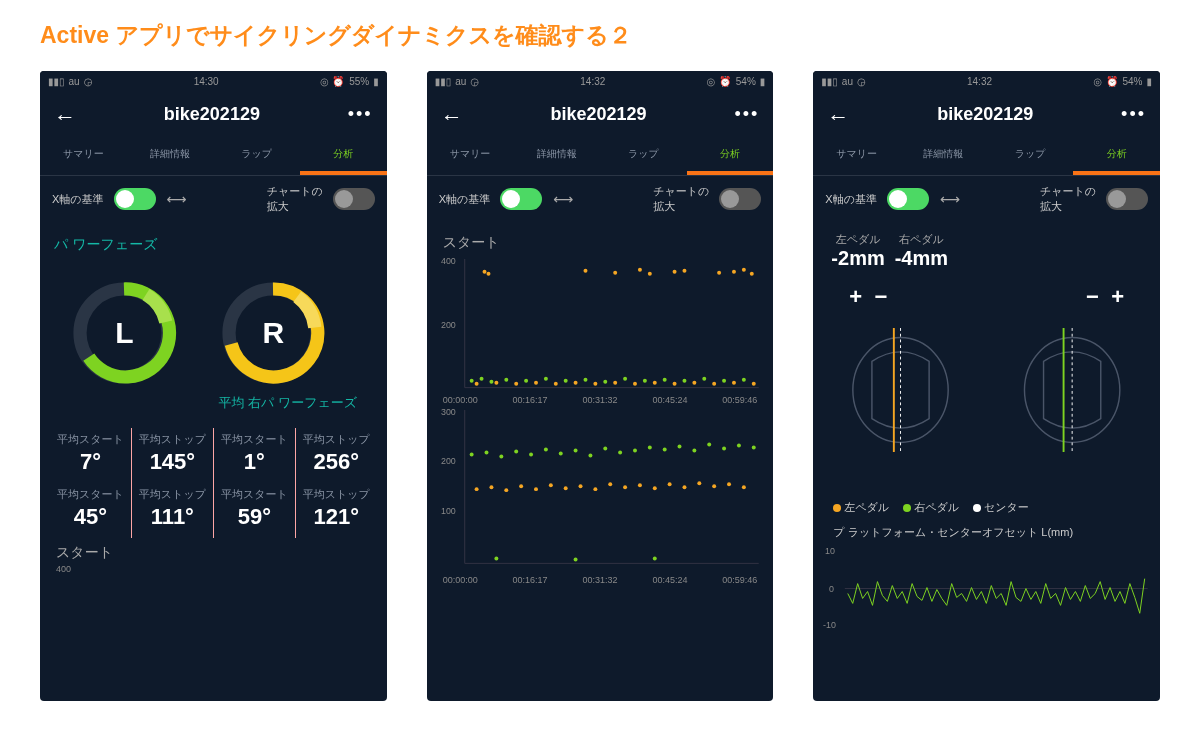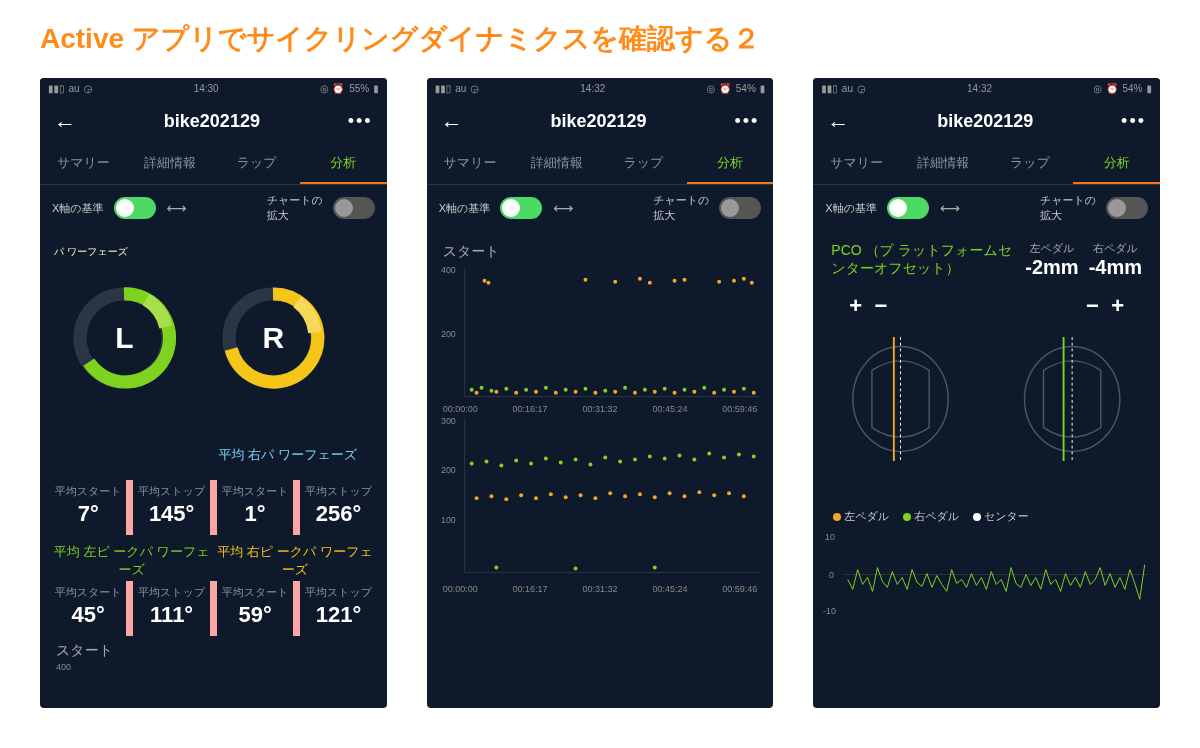--- a/index.html
+++ b/index.html
@@ -1,47 +1,47 @@
 <!DOCTYPE html>
 <html><head>
 <meta charset="utf-8">
 <style>
   * { box-sizing: border-box; margin: 0; padding: 0; }
   body { background: #fff; font-family: -apple-system, "Hiragino Sans", sans-serif; padding: 20px 40px; }
-  .page-title { color: #ff8c1a; font-size: 28px; font-weight: 700; margin-bottom: 20px; }
+  .page-title { color: #ff8c1a; font-size: 23px; font-weight: 700; margin-bottom: 20px; }
   .phones { display: flex; gap: 40px; }
   .phone { width: 350px; height: 630px; background: #0e1a2b; border-radius: 4px; overflow: hidden; color: #fff; display: flex; flex-direction: column; }
   .status-bar { height: 20px; background: #0e1a2b; display: flex; align-items: center; justify-content: space-between; padding: 0 8px; font-size: 10px; color: #999; }
   .status-left, .status-right { display: flex; gap: 4px; align-items: center; }
   .app-header { display: flex; align-items: center; justify-content: space-between; padding: 10px 14px; }
   .back-arrow { font-size: 22px; color: #fff; cursor: pointer; }
   .app-title { font-size: 18px; font-weight: 600; color: #fff; }
   .more-dots { font-size: 18px; color: #fff; letter-spacing: 2px; cursor: pointer; }
   .tabs { display: flex; border-bottom: 1px solid #2a3545; }
-  .tab { flex: 1; padding: 10px 4px; text-align: center; font-size: 13px; color: #8a95a5; cursor: pointer; }
-  .tab.active { color: #7ed321; border-bottom: 2px solid #f97316; }
+  .tab { flex: 1; padding: 10px 4px; text-align: center; font-size: 10px; color: #8a95a5; cursor: pointer; }
+  .tab.active { color: #7ed321; border-bottom: 4px solid #f97316; }
   .toolbar { display: flex; align-items: center; padding: 8px 12px; gap: 10px; }
   .toolbar-label { font-size: 11px; color: #ccc; }
   .toggle { width: 42px; height: 22px; background: #4cd964; border-radius: 11px; position: relative; cursor: pointer; }
   .toggle::after { content: ""; width: 18px; height: 18px; background: #fff; border-radius: 50%; position: absolute; top: 2px; left: 2px; }
   .toggle.green::after { left: 2px; }
   .icon-btn { width: 22px; height: 22px; display: flex; align-items: center; justify-content: center; color: #aaa; font-size: 14px; cursor: pointer; }
   .toggle-off { width: 42px; height: 22px; background: #555; border-radius: 11px; position: relative; cursor: pointer; }
   .toggle-off::after { content: ""; width: 18px; height: 18px; background: #999; border-radius: 50%; position: absolute; top: 2px; left: 2px; }
   .content { flex: 1; overflow: hidden; padding: 6px 10px; }
-  .section-label { color: #fef9c3; font-size: 10px; padding: 8px 4px; }
+  .section-label { color: #14b8a6; font-size: 14px; padding: 8px 4px; }
   .arcs { display: flex; justify-content: space-around; padding: 16px 0 6px; }
   .arc { position: relative; width: 110px; height: 110px; }
   .arc svg { width: 110px; height: 110px; }
   .arc-letter { position: absolute; top: 50%; left: 50%; transform: translate(-50%,-50%); font-size: 30px; font-weight: 700; color: #fff; }
   .arc-caption { text-align: center; font-size: 13px; padding: 6px 0 10px; }
   .arc-caption.green { color: #7ed321; }
-  .arc-caption.yellow { color: #7dd3fc; margin-top: 47px; }
+  .arc-caption.yellow { color: #14b8a6; }
   .stats-row { display: flex; }
-  .stat { flex: 1; text-align: center; border-right: 7px solid #fca5a5; padding: 4px 2px 8px; }
+  .stat { flex: 1; text-align: center; border-right: 1px solid #fca5a5; padding: 4px 2px 8px; }
   .stat:last-child { border-right: none; }
   .stat-label { font-size: 11px; color: #8a95a5; }
   .stat-value { font-size: 22px; font-weight: 600; color: #fff; margin-top: 2px; }
   .sub-header { font-size: 13px; padding: 8px 2px 2px; }
   .sub-header.green { color: #7ed321; }
   .sub-header.yellow { color: #f5c518; }
   .sub-row { display: flex; }
   .half { flex: 1; display: flex; }
   .small-label { font-size: 14px; color: #aaa; padding: 6px 0 2px 6px; }
   .y-axis { font-size: 9px; color: #888; }
@@ -142,28 +142,20 @@
           </div>
         <div class="stat">
             <div class="stat-label">平均スタート</div>
             <div class="stat-value">1°</div>
           </div>
         <div class="stat">
             <div class="stat-label">平均ストップ</div>
             <div class="stat-value">256°</div>
           </div>
       </div>
-      <div class="sub-row">
-        <div class="half">
-            <div class="sub-header green" style="flex:1;text-align:center">平均 左ピ ークパ ワーフェーズ</div>
-          </div>
-        <div class="half">
-            <div class="sub-header yellow" style="flex:1;text-align:center">平均 右ピ ークパ ワーフェーズ</div>
-          </div>
-      </div>
       <div class="stats-row">
         <div class="stat">
             <div class="stat-label">平均スタート</div>
             <div class="stat-value">45°</div>
           </div>
         <div class="stat">
             <div class="stat-label">平均ストップ</div>
             <div class="stat-value">111°</div>
           </div>
         <div class="stat">
@@ -380,21 +372,20 @@
       <span class="toolbar-label">X軸の基準</span>
       <span class="toggle green"></span>
       <span class="icon-btn">⟷</span>
       <span class="spacer"></span>
       <span class="toolbar-label" style="white-space:pre-line">チャートの
 拡大</span>
       <span class="toggle-off"></span>
     </div>
     <div class="content">
       <div class="pco-header">
-        <div class="pco-title">PCO （プ ラットフォームセンターオフセット）</div>
         <div class="pco-col">
             <div class="lbl">左ペダル</div>
             <div class="val">-2mm</div>
           </div>
         <div class="pco-col">
             <div class="lbl">右ペダル</div>
             <div class="val">-4mm</div>
           </div>
       </div>
       <div class="pedals">
@@ -418,20 +409,21 @@
           <line x1="68" y1="15" x2="68" y2="145" stroke="#f5a623" stroke-width="2"></line>
           <line x1="255" y1="15" x2="255" y2="145" stroke="#fff" stroke-dasharray="3,3"></line>
           <line x1="246" y1="15" x2="246" y2="145" stroke="#7ed321" stroke-width="2"></line>
         </svg>
       </div>
       <div class="legend">
         <span><span class="dot orange"></span><span>左ペダル</span></span>
         <span><span class="dot green"></span><span>右ペダル</span></span>
         <span><span class="dot white"></span><span>センター</span></span>
       </div>
+      <div class="line-chart-title">プ ラットフォーム・センターオフセット L(mm)</div>
       <div class="chart">
         <svg viewBox="0 0 330 90">
           <text x="2" y="10" fill="#888" font-size="9">10</text>
           <text x="6" y="48" fill="#888" font-size="9">0</text>
           <text x="0" y="85" fill="#888" font-size="9">-10</text>
           <line x1="22" y1="45" x2="328" y2="45" stroke="#334"></line>
           <polyline fill="none" stroke="#7ed321" stroke-width="1" points="25,50 30,60 35,40 40,55 45,48 50,62 55,38 60,52 65,58 70,42 75,55 80,48 85,60 90,40 95,53 100,57 105,44 110,58 115,46 120,55 125,62 130,40 135,54 140,50 145,58 150,44 155,56 160,48 165,60 170,42 175,55 180,50 185,62 190,38 195,54 200,58 205,45 210,56 215,48 220,60 225,40 230,55 235,50 240,62 245,44 250,56 255,48 260,58 265,42 270,55 275,50 280,38 285,56 290,44 295,58 300,48 305,60 310,40 315,54 320,70 325,35"></polyline>
         </svg>
       </div>
     </div>

